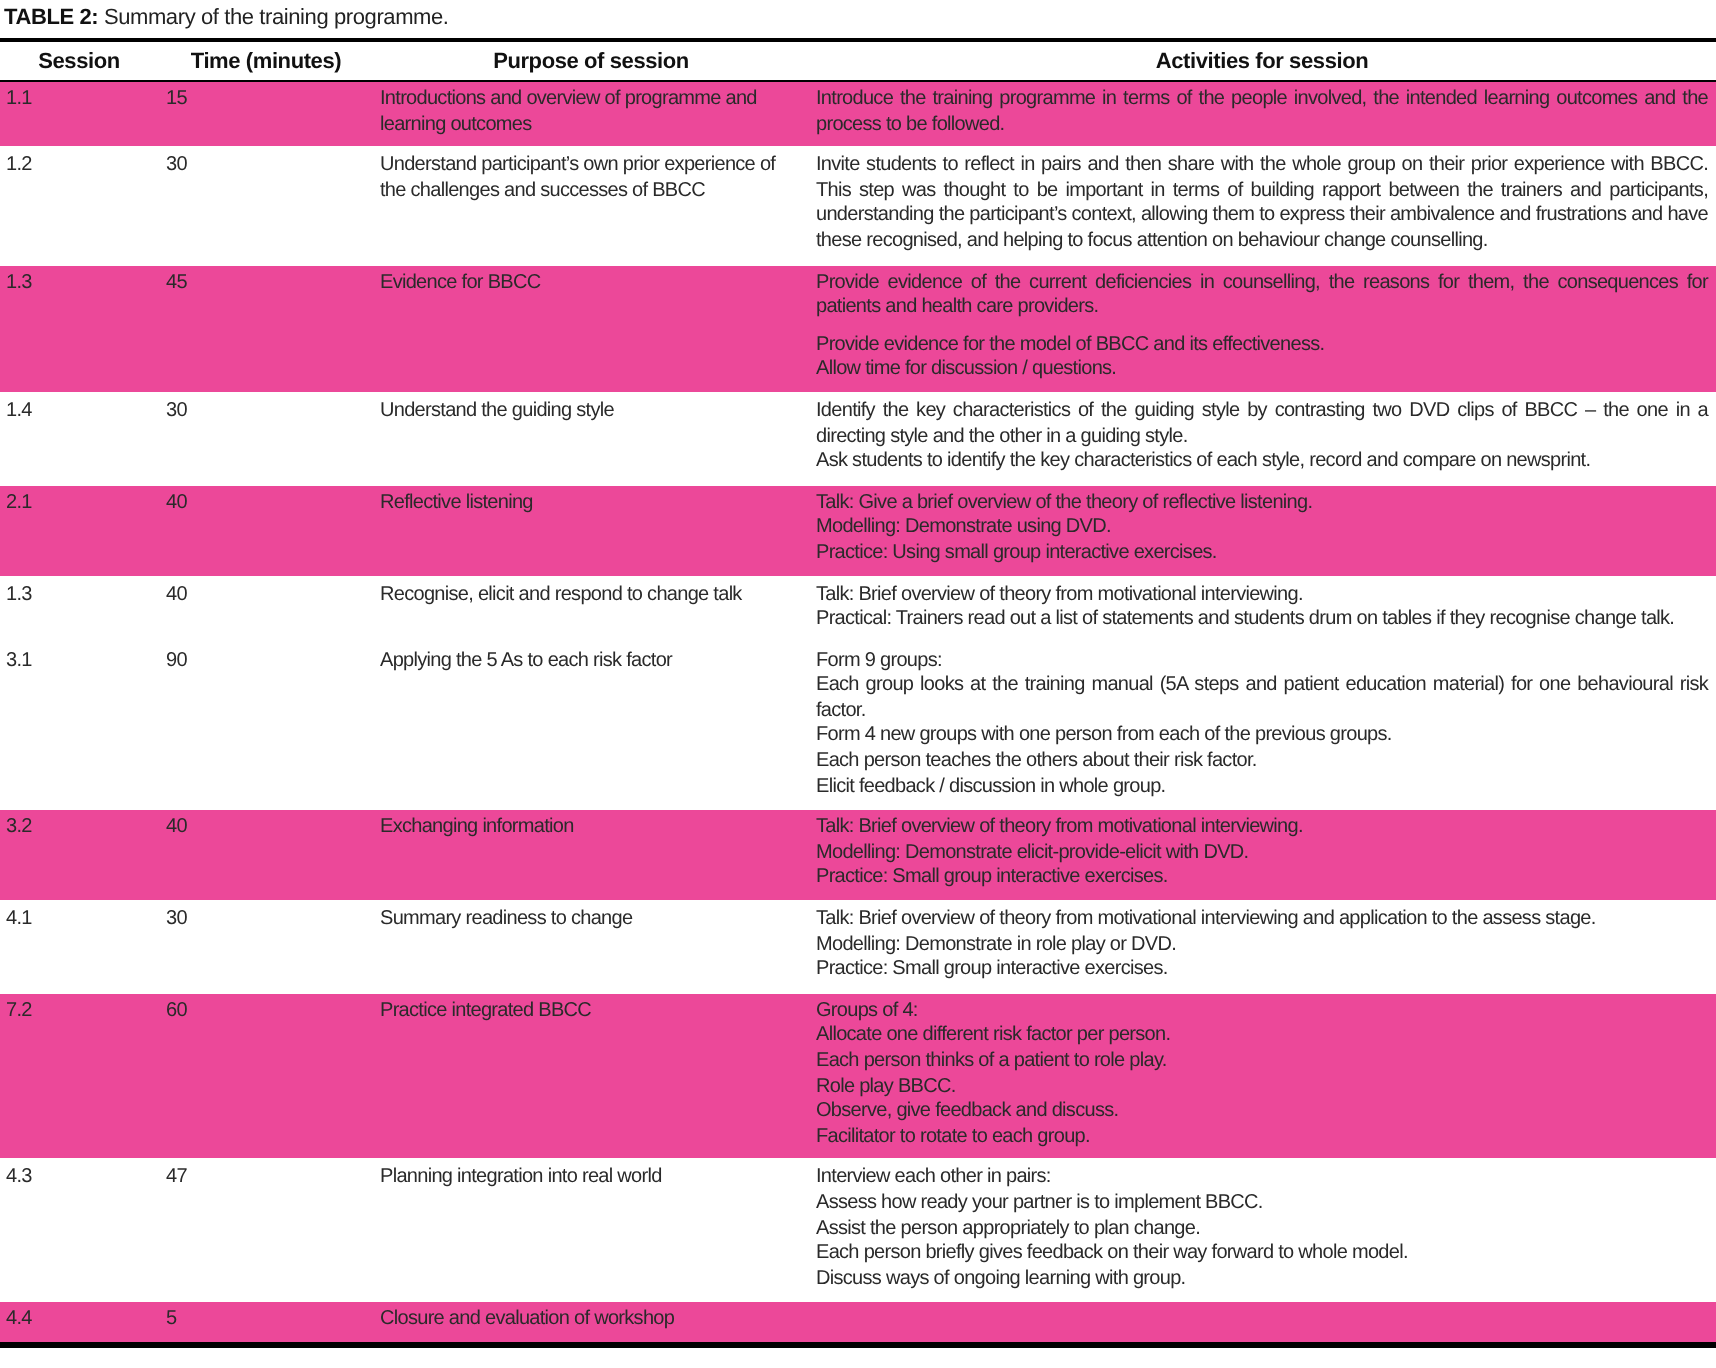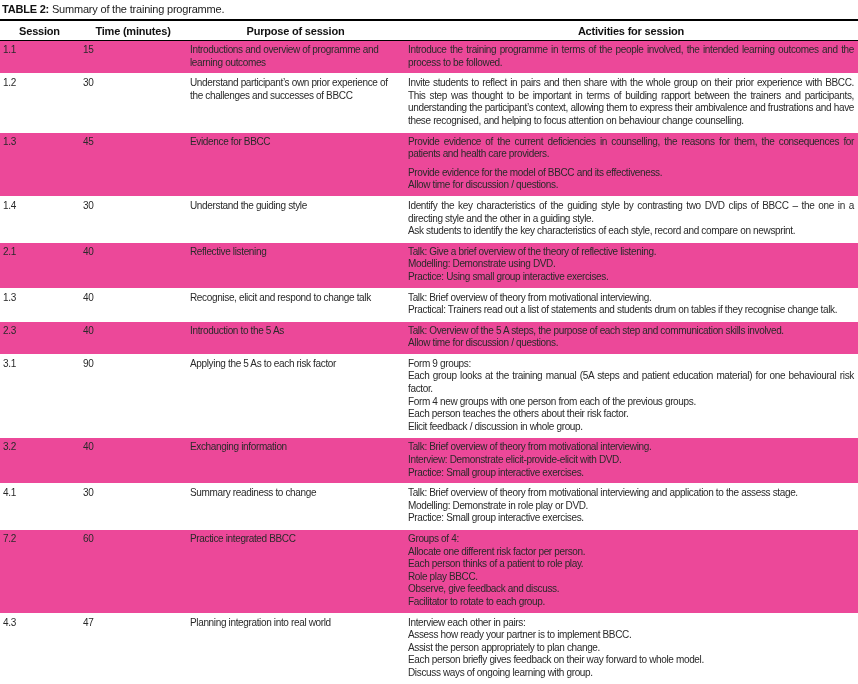--- a/index.html
+++ b/index.html
@@ -135,31 +135,20 @@
         <td class="c-session">1.3</td>
         <td class="c-time">40</td>
         <td class="c-purpose">Recognise, elicit and respond to change talk</td>
         <td class="c-activities">
           <div class="para">
             <div class="line">Talk: Brief overview of theory from motivational interviewing.</div>
             <div class="line">Practical: Trainers read out a list of statements and students drum on tables if they recognise change talk.</div>
           </div>
         </td>
       </tr>
-      <tr class="shaded">
-        <td class="c-session">2.3</td>
-        <td class="c-time">40</td>
-        <td class="c-purpose">Introduction to the 5 As</td>
-        <td class="c-activities">
-          <div class="para">
-            <div class="line">Talk: Overview of the 5 A steps, the purpose of each step and communication skills involved.</div>
-            <div class="line">Allow time for discussion / questions.</div>
-          </div>
-        </td>
-      </tr>
       <tr>
         <td class="c-session">3.1</td>
         <td class="c-time">90</td>
         <td class="c-purpose">Applying the 5 As to each risk factor</td>
         <td class="c-activities">
           <div class="para">
             <div class="line">Form 9 groups:</div>
             <div class="line">Each group looks at the training manual (5A steps and patient education material) for one behavioural risk factor.</div>
             <div class="line">Form 4 new groups with one person from each of the previous groups.</div>
             <div class="line">Each person teaches the others about their risk factor.</div>
@@ -167,21 +156,21 @@
           </div>
         </td>
       </tr>
       <tr class="shaded">
         <td class="c-session">3.2</td>
         <td class="c-time">40</td>
         <td class="c-purpose">Exchanging information</td>
         <td class="c-activities">
           <div class="para">
             <div class="line">Talk: Brief overview of theory from motivational interviewing.</div>
-            <div class="line">Interview: Demonstrate elicit-provide-elicit with DVD.</div>
+            <div class="line">Modelling: Demonstrate elicit-provide-elicit with DVD.</div>
             <div class="line">Practice: Small group interactive exercises.</div>
           </div>
         </td>
       </tr>
       <tr>
         <td class="c-session">4.1</td>
         <td class="c-time">30</td>
         <td class="c-purpose">Summary readiness to change</td>
         <td class="c-activities">
           <div class="para">

